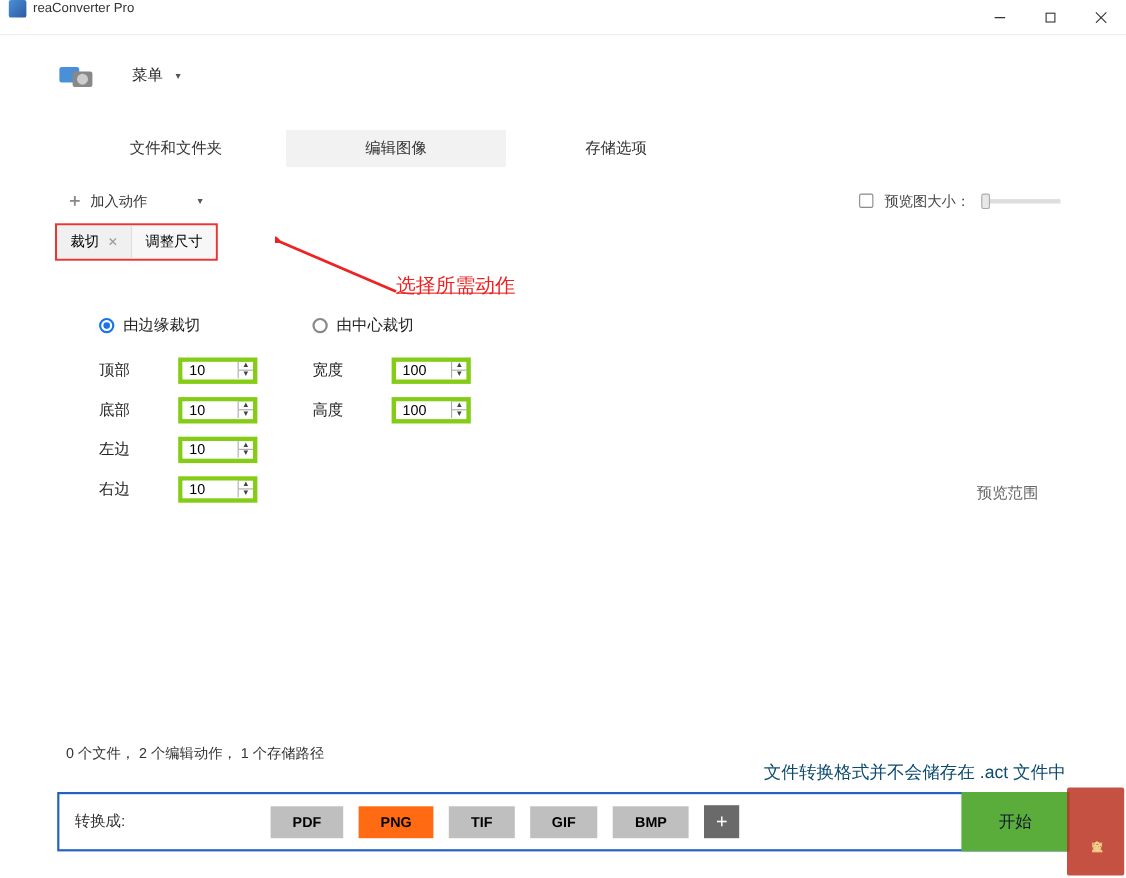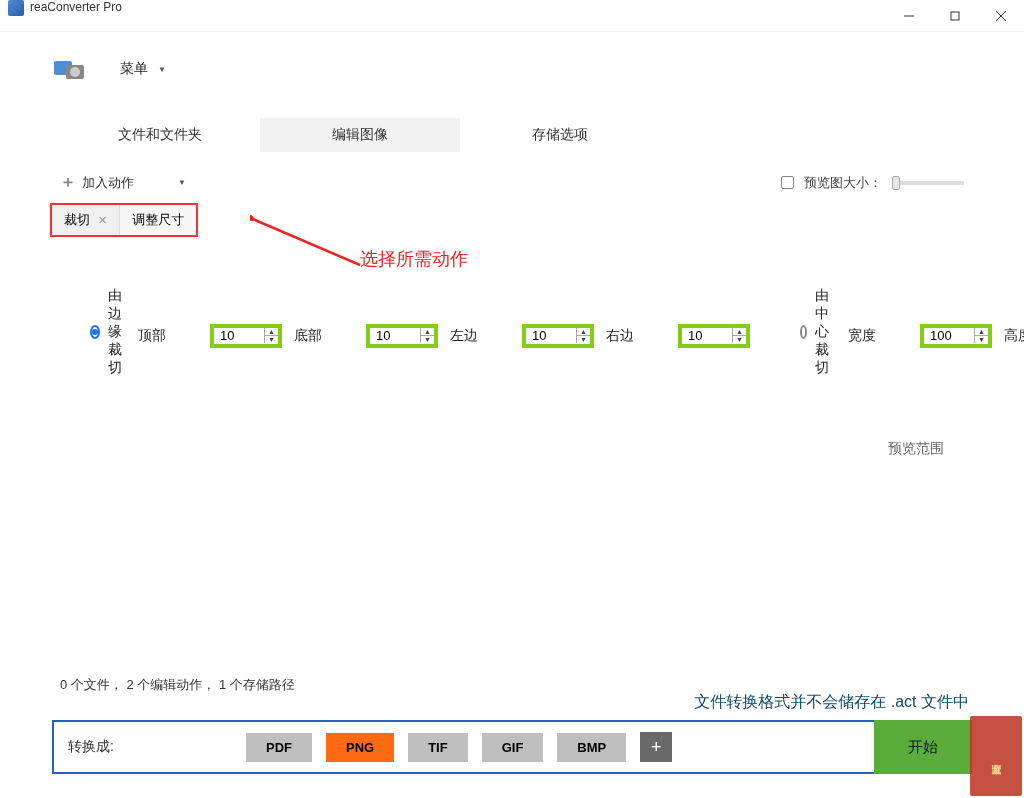--- a/index.html
+++ b/index.html
@@ -30,24 +30,24 @@
 .preview-sz .slider .thumb { position: absolute; left: 0; top: -5px; width: 8px; height: 14px; background: #e8e8e8; border: 1px solid #aaa; border-radius: 2px; }
 
 .subtab-row { padding: 0 50px; margin-top: 6px; position: relative; }
 .subtab-box { display: inline-flex; border: 2px solid #e33; }
 .subtab { padding: 6px 12px; font-size: 13px; display: flex; align-items: center; gap: 8px; background: #f7f7f7; border-right: 1px solid #ddd; }
 .subtab.active { background: #f0f0f0; }
 .subtab .close { font-size: 11px; color: #999; }
 .subtab:last-child { border-right: none; }
 
 .annot-arrow { position: absolute; left: 250px; top: 12px; }
-.annot-text { position: absolute; left: 360px; top: 44px; color: #e22; font-size: 18px; }
+.annot-text { position: absolute; left: 360px; top: 44px; color: #e22; font-size: 18px; text-decoration: underline; }
 
 .crop-panel { padding: 50px 90px 20px 90px; display: flex; gap: 50px; }
-.crop-col { display: flex; flex-direction: row; gap: 12px; }
+.crop-col { display: flex; flex-direction: column; gap: 12px; }
 .radio-row { display: flex; align-items: center; gap: 8px; font-size: 14px; color: #222; margin-bottom: 8px; }
 .radio-row .radio { width: 14px; height: 14px; border: 2px solid #1a73e8; border-radius: 50%; display: flex; align-items: center; justify-content: center; }
 .radio-row .radio.on::after { content: ""; width: 6px; height: 6px; background: #1a73e8; border-radius: 50%; }
 .radio-row .radio.off { border-color: #888; }
 .num-row { display: flex; align-items: center; gap: 24px; }
 .num-row label { width: 48px; font-size: 14px; color: #222; }
 .spinner { display: flex; align-items: flex-start; border: 4px solid #84cc16; height: 24px; width: 72px; }
 .spinner input { border: none; width: 50px; padding: 0 6px; font-size: 13px; outline: none; }
 .spinner .arrows { display: flex; flex-direction: column; width: 18px; border-left: 1px solid #aaa; }
 .spinner .arrows div { flex: 1; font-size: 7px; display: flex; align-items: center; justify-content: center; color: #444; }

